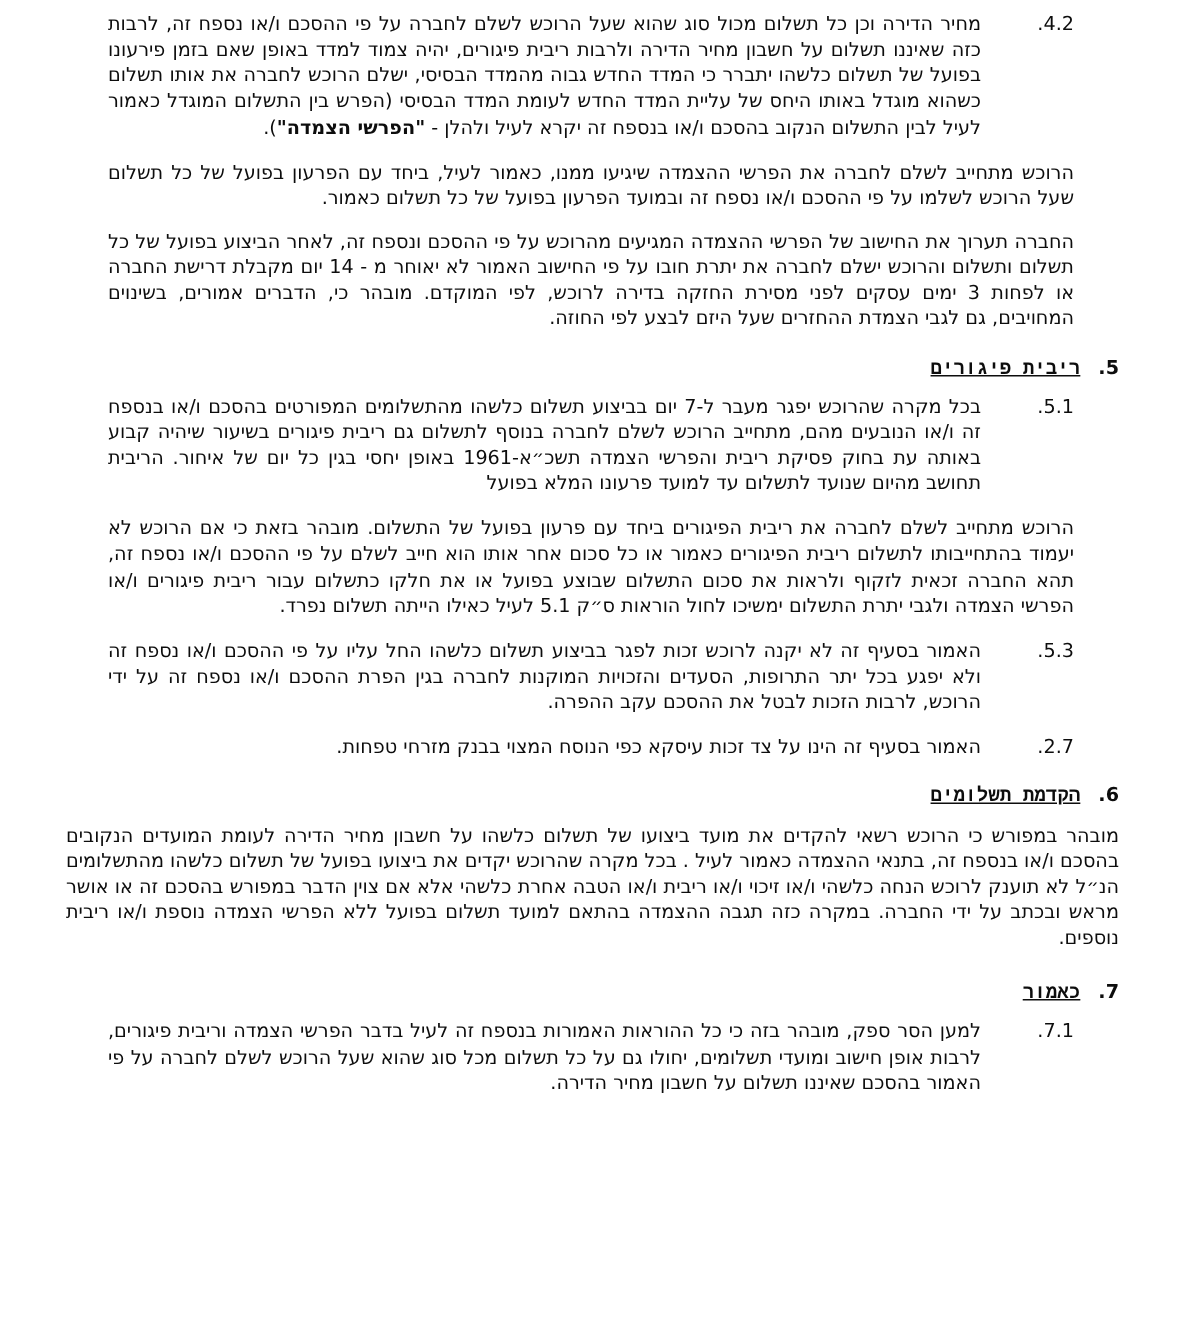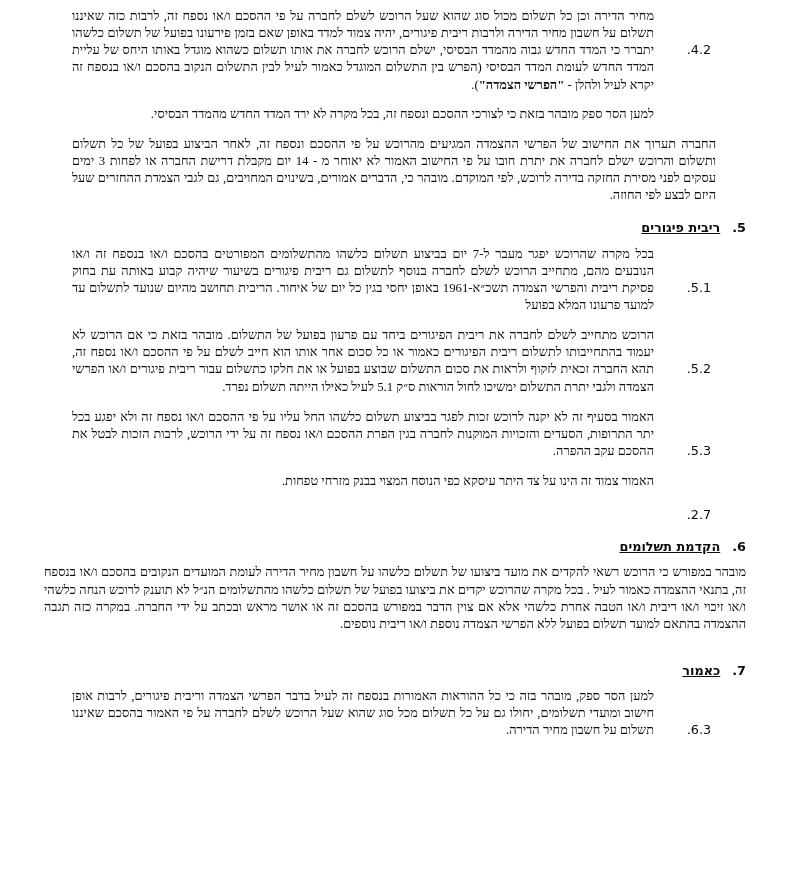--- a/index.html
+++ b/index.html
@@ -19,100 +19,97 @@
     color: #0d0d0d;
   }
   
   .clause {
     display: flex;
     gap: 28px;
     margin: 0 30px 13px 28px;
   }
   .c-num {
     flex: 0 0 34px;
-    text-align: center;
+    text-align: right;
     white-space: nowrap;
-    margin-top: 33px;
   }
   .c-body { flex: 1 1 auto; min-width: 0; }
   .c-body p, .free p {
     margin: 0 0 12px 0;
     text-align: justify;
-    font-family: Liberation Serif, serif;
   }
   .c-body p:last-child { margin-bottom: 0; }
   
   .heading {
     display: flex;
     gap: 12px;
     font-weight: bold;
     margin: 15px 0 9px 0;
   }
   .h-num { white-space: nowrap; }
-  .h-title { text-decoration: underline; }
+  .h-title { text-decoration: underline; font-family: Liberation Mono, monospace; }
   
-  .free { margin: 0 0 29px 0; }
+  .free { margin: 0 0 19px 0; }
   .b { font-weight: bold; }
 </style>
 </head>
 <body>
 
 <div class="page">
   <div id="doc">
       <div class="clause">
         <div class="c-num">4.2.</div>
         <div class="c-body">
           <p><span>מחיר הדירה וכן כל תשלום מכול סוג שהוא שעל הרוכש לשלם לחברה על פי ההסכם ו/או נספח זה, לרבות כזה שאיננו תשלום על חשבון מחיר הדירה ולרבות ריבית פיגורים, יהיה צמוד למדד באופן שאם בזמן פירעונו בפועל של תשלום כלשהו יתברר כי המדד החדש גבוה מהמדד הבסיסי, ישלם הרוכש לחברה את אותו תשלום כשהוא מוגדל באותו היחס של עליית המדד החדש לעומת המדד הבסיסי (הפרש בין התשלום המוגדל כאמור לעיל לבין התשלום הנקוב בהסכם ו/או בנספח זה יקרא לעיל ולהלן - </span><span class="b">"הפרשי הצמדה"</span><span>).</span></p>
-          <p><span>למען הסר ספק מובהר בזאת כי לצורכי ההסכם ונספח זה, בכל מקרה לא ירד המדד החדש מהמדד הבסיסי.</span></p>
         </div>
       </div>
       <div class="clause">
         <div class="c-body">
+          <p><span>הרוכש מתחייב לשלם לחברה את הפרשי ההצמדה שיגיעו ממנו, כאמור לעיל, ביחד עם הפרעון בפועל של כל תשלום שעל הרוכש לשלמו על פי ההסכם ו/או נספח זה ובמועד הפרעון בפועל של כל תשלום כאמור.</span></p>
           <p><span>החברה תערוך את החישוב של הפרשי ההצמדה המגיעים מהרוכש על פי ההסכם ונספח זה, לאחר הביצוע בפועל של כל תשלום ותשלום והרוכש ישלם לחברה את יתרת חובו על פי החישוב האמור לא יאוחר מ - 14 יום מקבלת דרישת החברה או לפחות 3 ימים עסקים לפני מסירת החזקה בדירה לרוכש, לפי המוקדם. מובהר כי, הדברים אמורים, בשינוים המחויבים, גם לגבי הצמדת ההחזרים שעל היזם לבצע לפי החוזה.</span></p>
         </div>
       </div>
       <div class="heading">
         <span class="h-num">5.</span>
         <span class="h-title">ריבית פיגורים</span>
       </div>
       <div class="clause">
         <div class="c-num">5.1.</div>
         <div class="c-body">
           <p><span>בכל מקרה שהרוכש יפגר מעבר ל-7 יום בביצוע תשלום כלשהו מהתשלומים המפורטים בהסכם ו/או בנספח זה ו/או הנובעים מהם, מתחייב הרוכש לשלם לחברה בנוסף לתשלום גם ריבית פיגורים בשיעור שיהיה קבוע באותה עת בחוק פסיקת ריבית והפרשי הצמדה תשכ״א-1961 באופן יחסי בגין כל יום של איחור. הריבית תחושב מהיום שנועד לתשלום עד למועד פרעונו המלא בפועל</span></p>
         </div>
       </div>
       <div class="clause">
-        <div class="c-num">5.2.</div>
         <div class="c-body">
           <p><span>הרוכש מתחייב לשלם לחברה את ריבית הפיגורים ביחד עם פרעון בפועל של התשלום. מובהר בזאת כי אם הרוכש לא יעמוד בהתחייבותו לתשלום ריבית הפיגורים כאמור או כל סכום אחר אותו הוא חייב לשלם על פי ההסכם ו/או נספח זה, תהא החברה זכאית לזקוף ולראות את סכום התשלום שבוצע בפועל או את חלקו כתשלום עבור ריבית פיגורים ו/או הפרשי הצמדה ולגבי יתרת התשלום ימשיכו לחול הוראות ס״ק 5.1 לעיל כאילו הייתה תשלום נפרד.</span></p>
         </div>
       </div>
       <div class="clause">
         <div class="c-num">5.3.</div>
         <div class="c-body">
           <p><span>האמור בסעיף זה לא יקנה לרוכש זכות לפגר בביצוע תשלום כלשהו החל עליו על פי ההסכם ו/או נספח זה ולא יפגע בכל יתר התרופות, הסעדים והזכויות המוקנות לחברה בגין הפרת ההסכם ו/או נספח זה על ידי הרוכש, לרבות הזכות לבטל את ההסכם עקב ההפרה.</span></p>
         </div>
       </div>
       <div class="clause">
         <div class="c-num">2.7.</div>
         <div class="c-body">
-          <p><span>האמור צמוד זה הינו על צד היתר עיסקא כפי הנוסח המצוי בבנק מזרחי טפחות.</span></p>
+          <p><span>האמור בסעיף זה הינו על צד זכות עיסקא כפי הנוסח המצוי בבנק מזרחי טפחות.</span></p>
         </div>
       </div>
       <div class="heading">
         <span class="h-num">6.</span>
         <span class="h-title">הקדמת תשלומים</span>
       </div>
       <div class="free">
         <p><span>מובהר במפורש כי הרוכש רשאי להקדים את מועד ביצועו של תשלום כלשהו על חשבון מחיר הדירה לעומת המועדים הנקובים בהסכם ו/או בנספח זה, בתנאי ההצמדה כאמור לעיל . בכל מקרה שהרוכש יקדים את ביצועו בפועל של תשלום כלשהו מהתשלומים הנ״ל לא תוענק לרוכש הנחה כלשהי ו/או זיכוי ו/או ריבית ו/או הטבה אחרת כלשהי אלא אם צוין הדבר במפורש בהסכם זה או אושר מראש ובכתב על ידי החברה. במקרה כזה תגבה ההצמדה בהתאם למועד תשלום בפועל ללא הפרשי הצמדה נוספת ו/או ריבית נוספים.</span></p>
       </div>
       <div class="heading">
         <span class="h-num">7.</span>
         <span class="h-title">כאמור</span>
       </div>
       <div class="clause">
-        <div class="c-num">6.3.</div>
+        <div class="c-num">7.1.</div>
         <div class="c-body">
           <p><span>למען הסר ספק, מובהר בזה כי כל ההוראות האמורות בנספח זה לעיל בדבר הפרשי הצמדה וריבית פיגורים, לרבות אופן חישוב ומועדי תשלומים, יחולו גם על כל תשלום מכל סוג שהוא שעל הרוכש לשלם לחברה על פי האמור בהסכם שאיננו תשלום על חשבון מחיר הדירה.</span></p>
         </div>
       </div>
     </div>
 </div>
 
 </body></html>

